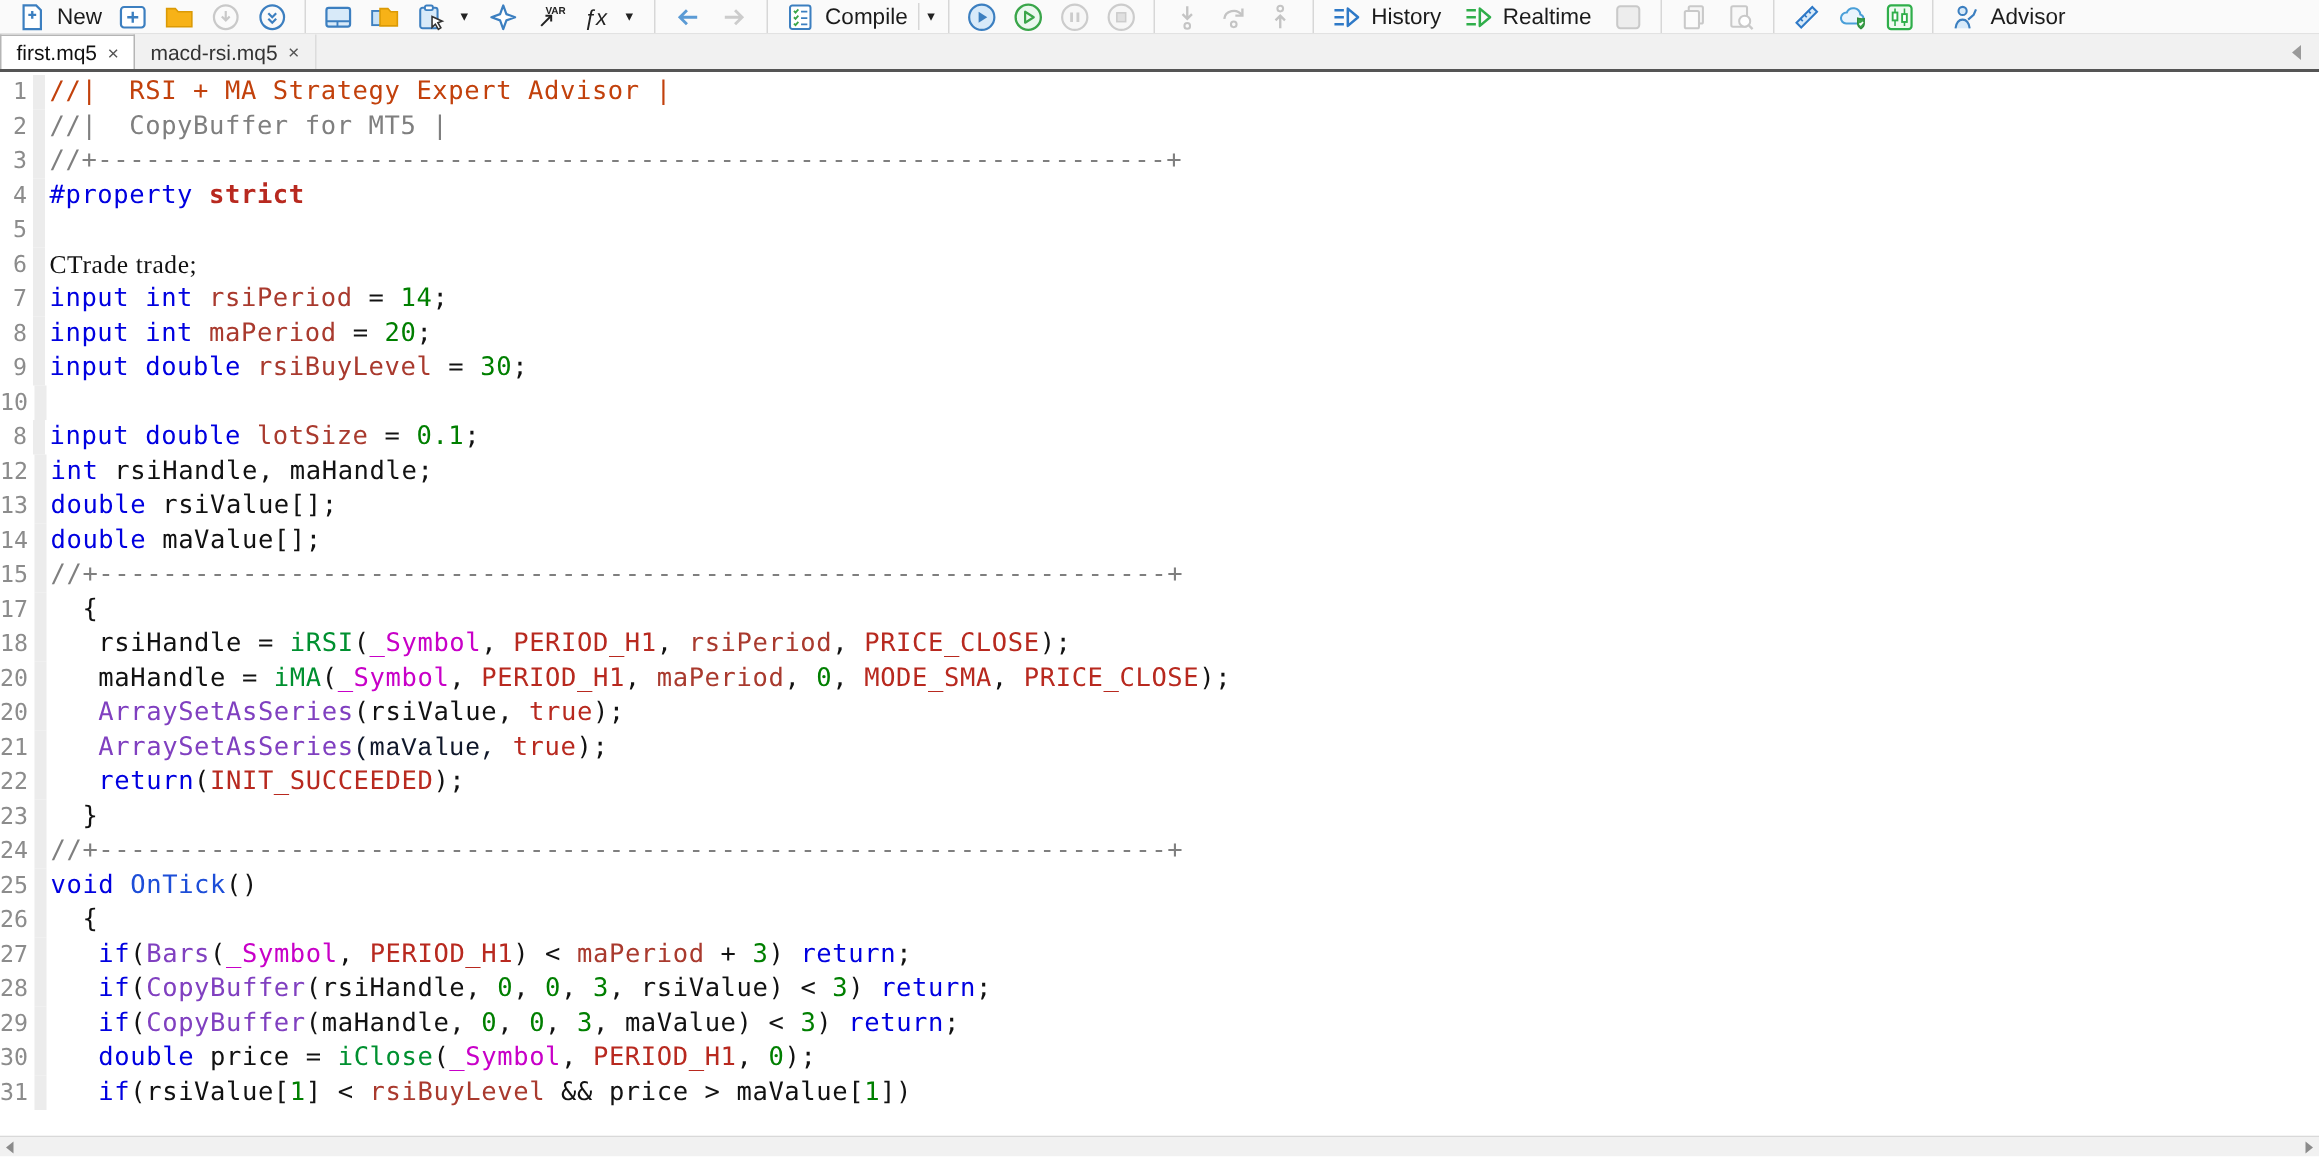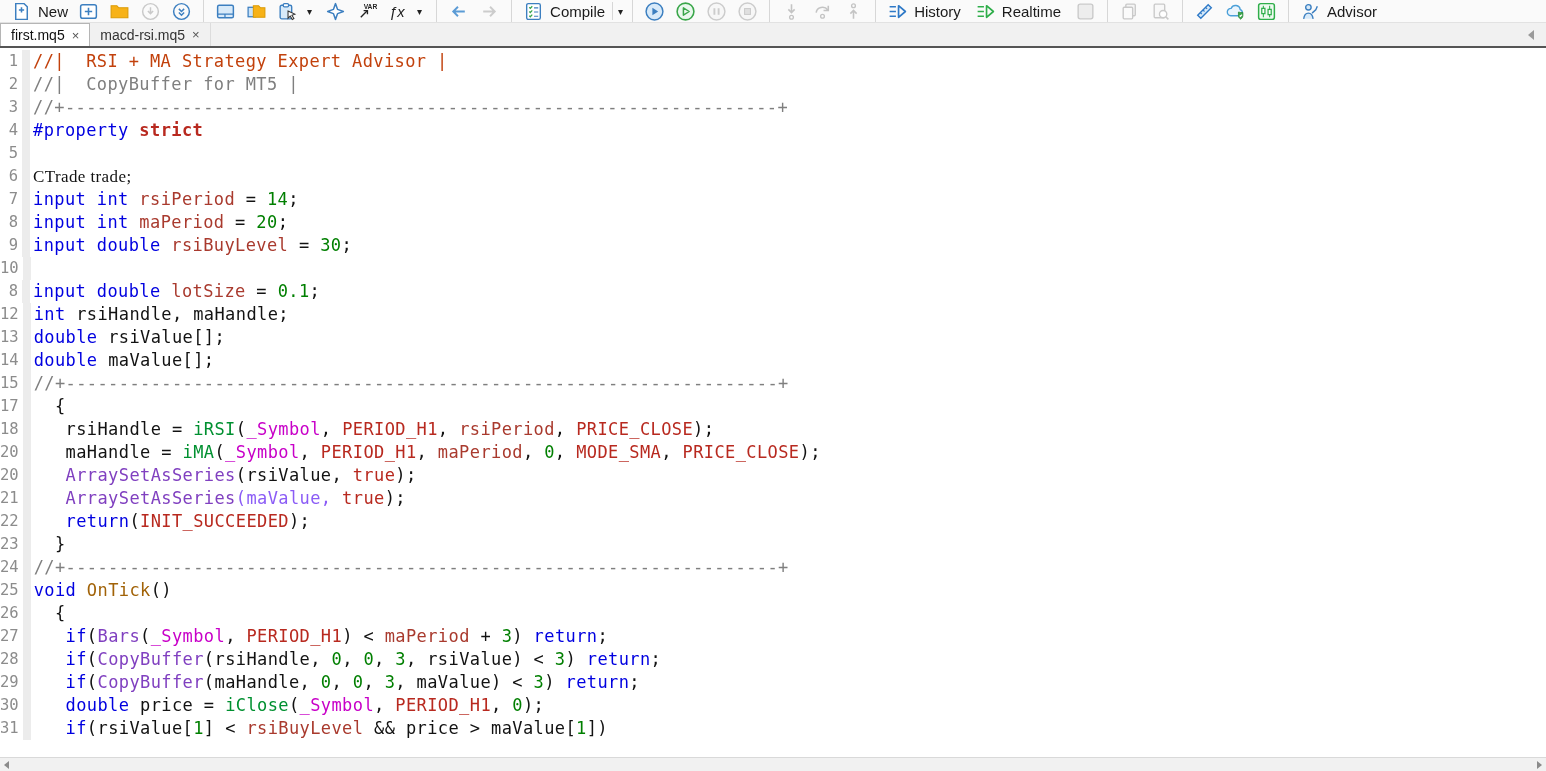--- a/index.html
+++ b/index.html
@@ -394,41 +394,41 @@
           <span class="tx"><span style="color: rgb(18, 18, 18);">   maHandle = </span><span style="color: rgb(0, 144, 48);">iMA</span><span style="color: rgb(18, 18, 18);">(</span><span style="color: rgb(200, 0, 200);">_Symbol</span><span style="color: rgb(18, 18, 18);">, </span><span style="color: rgb(184, 41, 31);">PERIOD_H1</span><span style="color: rgb(18, 18, 18);">, </span><span style="color: rgb(169, 58, 46);">maPeriod</span><span style="color: rgb(18, 18, 18);">, </span><span style="color: rgb(0, 127, 0);">0</span><span style="color: rgb(18, 18, 18);">, </span><span style="color: rgb(184, 41, 31);">MODE_SMA</span><span style="color: rgb(18, 18, 18);">, </span><span style="color: rgb(184, 41, 31);">PRICE_CLOSE</span><span style="color: rgb(18, 18, 18);">);</span></span>
         </div>
         <div class="cl">
           <span class="ln">20</span>
           <span class="fm"></span>
           <span class="tx"><span style="color: rgb(18, 18, 18);">   </span><span style="color: rgb(128, 64, 192);">ArraySetAsSeries</span><span style="color: rgb(18, 18, 18);">(rsiValue, </span><span style="color: rgb(184, 41, 31);">true</span><span style="color: rgb(18, 18, 18);">);</span></span>
         </div>
         <div class="cl">
           <span class="ln">21</span>
           <span class="fm"></span>
-          <span class="tx"><span style="color: rgb(18, 18, 18);">   </span><span style="color: rgb(128, 64, 192);">ArraySetAsSeries</span><span style="color: #8b5cf6;">(maValue, </span><span style="color: rgb(184, 41, 31);">true</span><span style="color: rgb(18, 18, 18);">);</span></span>
+          <span class="tx"><span style="color: rgb(18, 18, 18);">   </span><span style="color: rgb(128, 64, 192);">ArraySetAsSeries</span><span style="color: #0f172a; font-family: Liberation Mono, monospace;">(maValue, </span><span style="color: rgb(184, 41, 31);">true</span><span style="color: rgb(18, 18, 18);">);</span></span>
         </div>
         <div class="cl">
           <span class="ln">22</span>
           <span class="fm"></span>
           <span class="tx"><span style="color: rgb(18, 18, 18);">   </span><span style="color: rgb(0, 0, 224);">return</span><span style="color: rgb(18, 18, 18);">(</span><span style="color: rgb(184, 41, 31);">INIT_SUCCEEDED</span><span style="color: rgb(18, 18, 18);">);</span></span>
         </div>
         <div class="cl">
           <span class="ln">23</span>
           <span class="fm"></span>
           <span class="tx"><span style="color: rgb(18, 18, 18);">  }</span></span>
         </div>
         <div class="cl">
           <span class="ln">24</span>
           <span class="fm"></span>
           <span class="tx"><span style="color: rgb(127, 127, 127);">//+-------------------------------------------------------------------+</span></span>
         </div>
         <div class="cl">
           <span class="ln">25</span>
           <span class="fm"></span>
-          <span class="tx"><span style="color: rgb(0, 0, 224);">void </span><span style="color: #a16207;">OnTick</span><span style="color: rgb(18, 18, 18);">()</span></span>
+          <span class="tx"><span style="color: rgb(0, 0, 224);">void </span><span style="color: #1d4ed8;">OnTick</span><span style="color: rgb(18, 18, 18);">()</span></span>
         </div>
         <div class="cl">
           <span class="ln">26</span>
           <span class="fm"></span>
           <span class="tx"><span style="color: rgb(18, 18, 18);">  {</span></span>
         </div>
         <div class="cl">
           <span class="ln">27</span>
           <span class="fm"></span>
           <span class="tx"><span style="color: rgb(18, 18, 18);">   </span><span style="color: rgb(0, 0, 224);">if</span><span style="color: rgb(18, 18, 18);">(</span><span style="color: rgb(128, 64, 192);">Bars</span><span style="color: rgb(18, 18, 18);">(</span><span style="color: rgb(200, 0, 200);">_Symbol</span><span style="color: rgb(18, 18, 18);">, </span><span style="color: rgb(184, 41, 31);">PERIOD_H1</span><span style="color: rgb(18, 18, 18);">) &lt; </span><span style="color: rgb(169, 58, 46);">maPeriod</span><span style="color: rgb(18, 18, 18);"> + </span><span style="color: rgb(0, 127, 0);">3</span><span style="color: rgb(18, 18, 18);">) </span><span style="color: rgb(0, 0, 224);">return</span><span style="color: rgb(18, 18, 18);">;</span></span>

